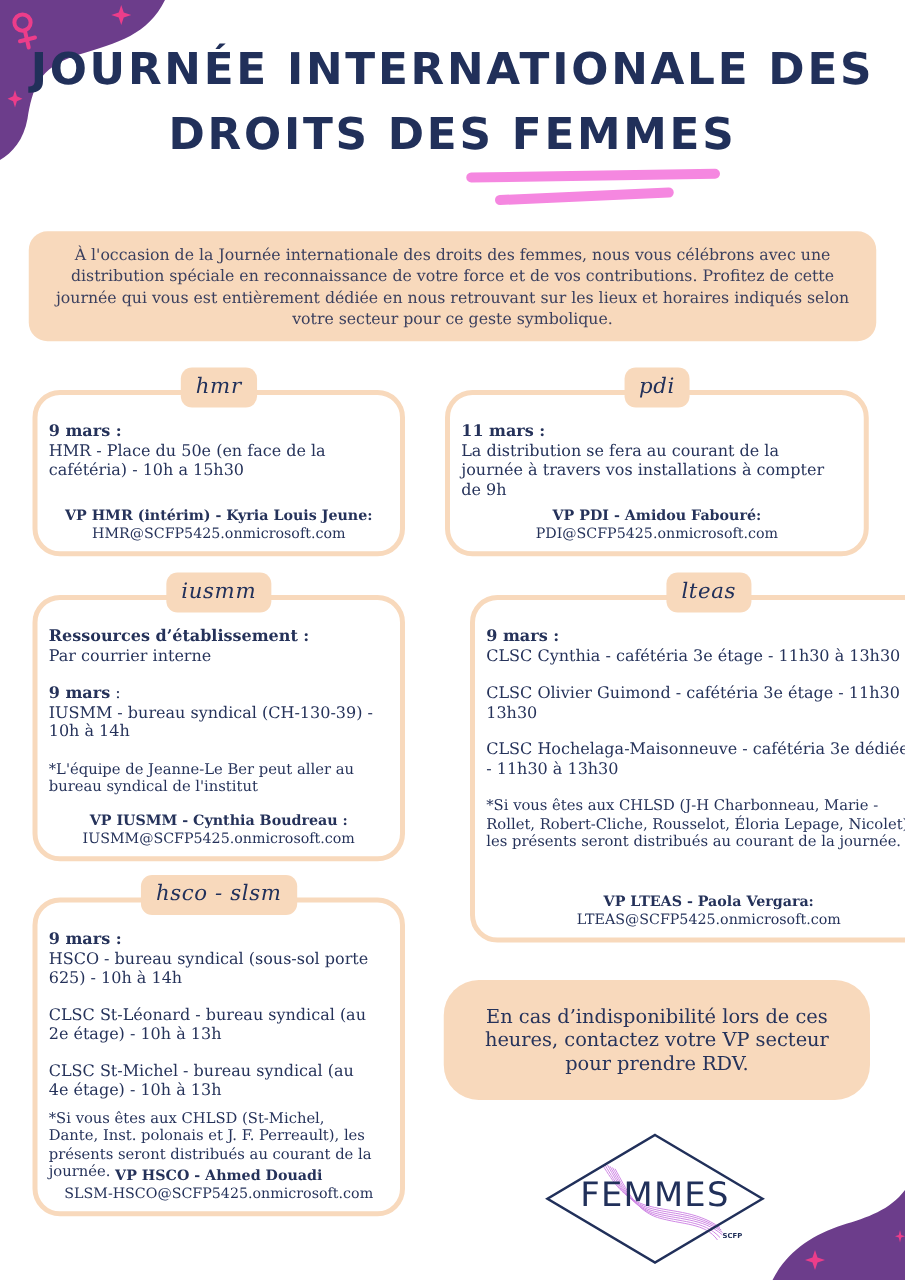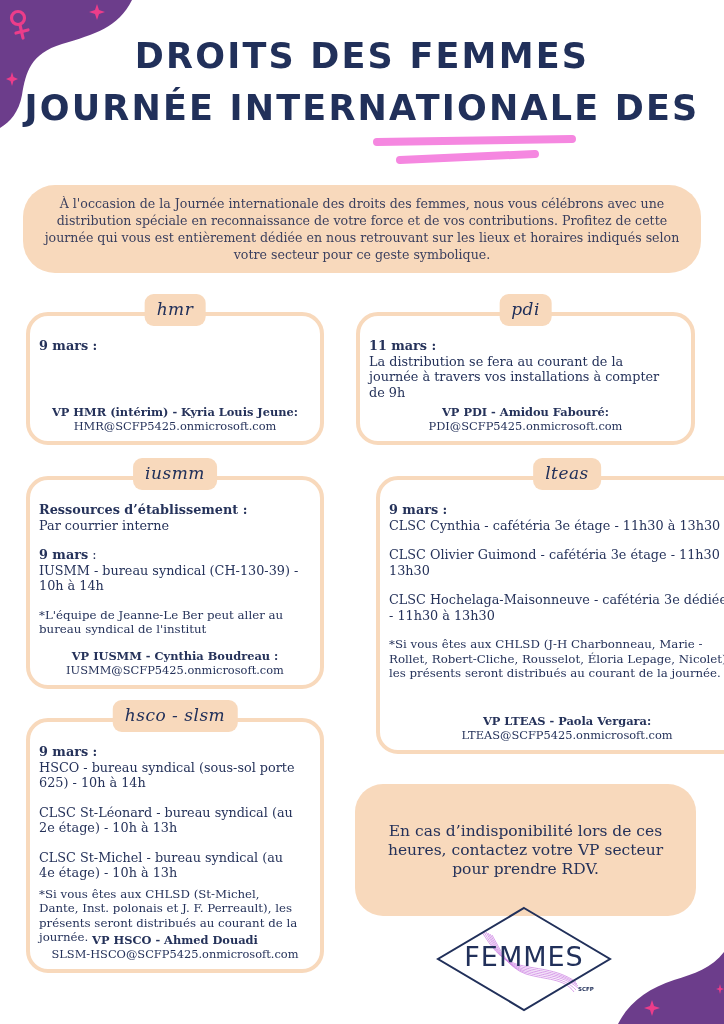--- a/index.html
+++ b/index.html
@@ -14,21 +14,21 @@
       position: absolute; left: 0; top: 30px; width: 724px; text-align: center;
       font-family: "DejaVu Sans", "Liberation Sans", sans-serif;
       font-weight: bold; font-size: 35px; letter-spacing: 2.2px; line-height: 52px;
       color: #21305a; text-transform: uppercase;
     }
     .title .line { display: block; }
     .underline-svg { position: absolute; left: 370px; top: 130px; width: 210px; height: 40px; }
 
     .intro {
       position: absolute; left: 23px; top: 185px; width: 678px; height: 88px;
-      background: #f8d9bc; border-radius: 32px;
+      background: #f8d9bc; border-radius: 15px;
       display: flex; align-items: center; justify-content: center;
       text-align: center; font-size: 12.6px; line-height: 17px; padding: 0 20px;
       color: #3a3f5e;
     }
 
     .card {
       position: absolute; border: 4px solid #f8d9bc; border-radius: 22px; background: #fff;
       padding: 22px 20px 10px 9px; font-size: 12.8px; line-height: 15.5px; color: #25325a;
     }
     .tag {
@@ -44,21 +44,21 @@
     .contact { position: absolute; left: 0; right: 0; bottom: 8px; text-align: center; font-size: 11.4px; line-height: 14px; }
     .contact .vp { font-weight: bold; }
 
     #card-hmr   { left: 26px;  top: 312px; width: 298px; height: 133px; }
     #card-pdi   { left: 356px; top: 312px; width: 339px; height: 133px; }
     #card-iusmm { left: 26px;  top: 476px; width: 298px; height: 213px; }
     #card-lteas { left: 356px; top: 476px; width: 382px; height: 278px; margin-left: 20px; }
     #card-hsco  { left: 26px;  top: 718px; width: 298px; height: 255px; }
 
     .info {
-      position: absolute; left: 355px; top: 784px; width: 341px; height: 132px;
+      position: absolute; left: 355px; top: 784px; width: 341px; height: 96px;
       background: #f8d9bc; border-radius: 28px; display: flex; align-items: center; justify-content: center;
       text-align: center; font-size: 15.5px; line-height: 19px; color: #25325a; padding: 0 18px;
     }
 
     .logo { position: absolute; left: 436px; top: 906px; width: 176px; height: 106px; }
     .logo-text {
       position: absolute; left: 436px; top: 940px; width: 176px; text-align: center;
       font-family: "DejaVu Sans", "Liberation Sans", sans-serif; font-size: 27px; letter-spacing: 1px;
       color: #21305a; line-height: 34px;
     }
@@ -81,36 +81,37 @@
   <path d="M12 72 L13.5 77 L18 79 L13.5 81 L12 86 L10.5 81 L6 79 L10.5 77 Z" fill="#ec3d8a"></path>
 </svg>
 
 <svg class="deco-blob deco-br" viewBox="0 0 130 80">
   <path d="M130 8 C118 24 100 30 80 36 C55 44 35 58 24 80 H130 Z" fill="#6c3d8b"></path>
   <path d="M58 56 L60 62 L66 64 L60 66 L58 72 L56 66 L50 64 L56 62 Z" fill="#ec3d8a"></path>
   <path d="M126 40 L127 44 L130 45 L127 46 L126 50 L125 46 L122 45 L125 44 Z" fill="#ec3d8a"></path>
 </svg>
 
 <h1 class="title">
+  <span class="line">Journée internationale des</span>
   <span class="line"><span>droits des </span><span>femmes</span></span>
-  <span class="line">Journée internationale des</span>
 </h1>
 <svg class="underline-svg" viewBox="0 0 210 40">
   <path d="M7 12 L202 9" stroke="#f587e0" stroke-width="8" stroke-linecap="round"></path>
   <path d="M30 30 L165 24" stroke="#f587e0" stroke-width="8" stroke-linecap="round"></path>
 </svg>
 
 <div class="intro">
   <p>À l'occasion de la Journée internationale des droits des femmes, nous vous célébrons avec une distribution spéciale en reconnaissance de votre force et de vos contributions. Profitez de cette journée qui vous est entièrement dédiée en nous retrouvant sur les lieux et horaires indiqués selon votre secteur pour ce geste symbolique.</p>
 </div>
 
 <section class="card" id="card-hmr">
   <span class="tag">hmr</span>
   <div class="block">
     <div class="date">9 mars :</div>
+    <div>HMR - Place du 50e (en face de la cafétéria) - 10h a 15h30</div>
   </div>
   <div class="contact">
     <div class="vp">VP HMR (intérim) - Kyria Louis Jeune:</div>
     <div>HMR@SCFP5425.onmicrosoft.com</div>
   </div>
 </section>
 
 <section class="card" id="card-pdi">
   <span class="tag">pdi</span>
   <div class="block">

